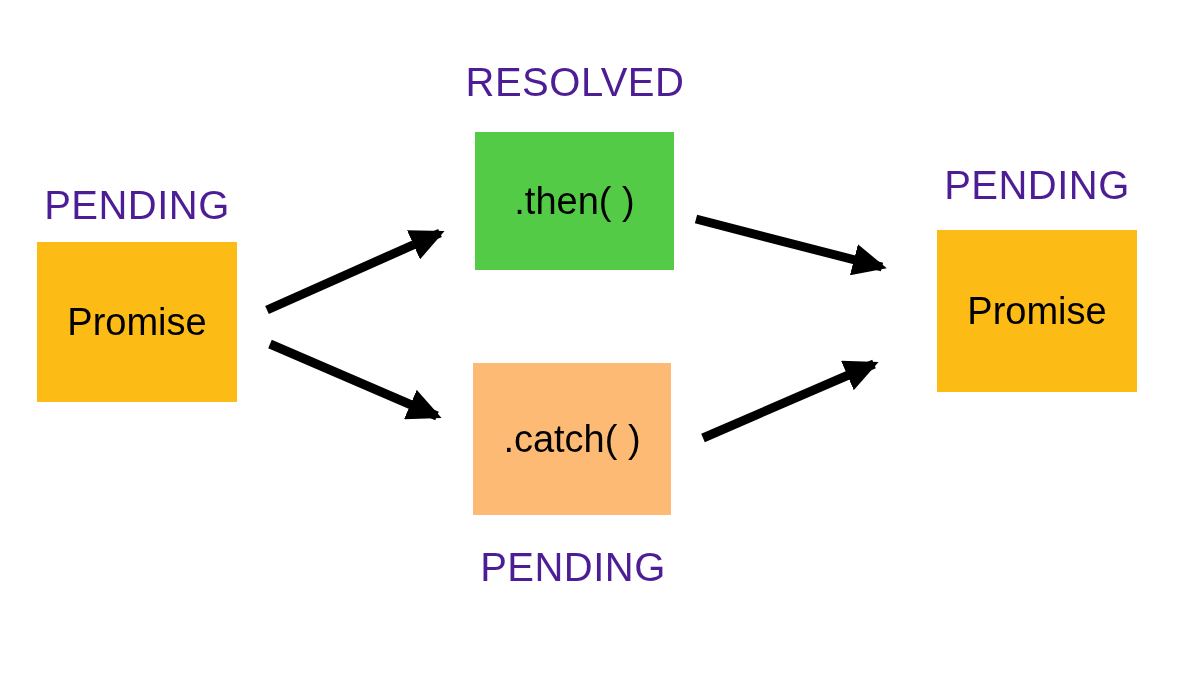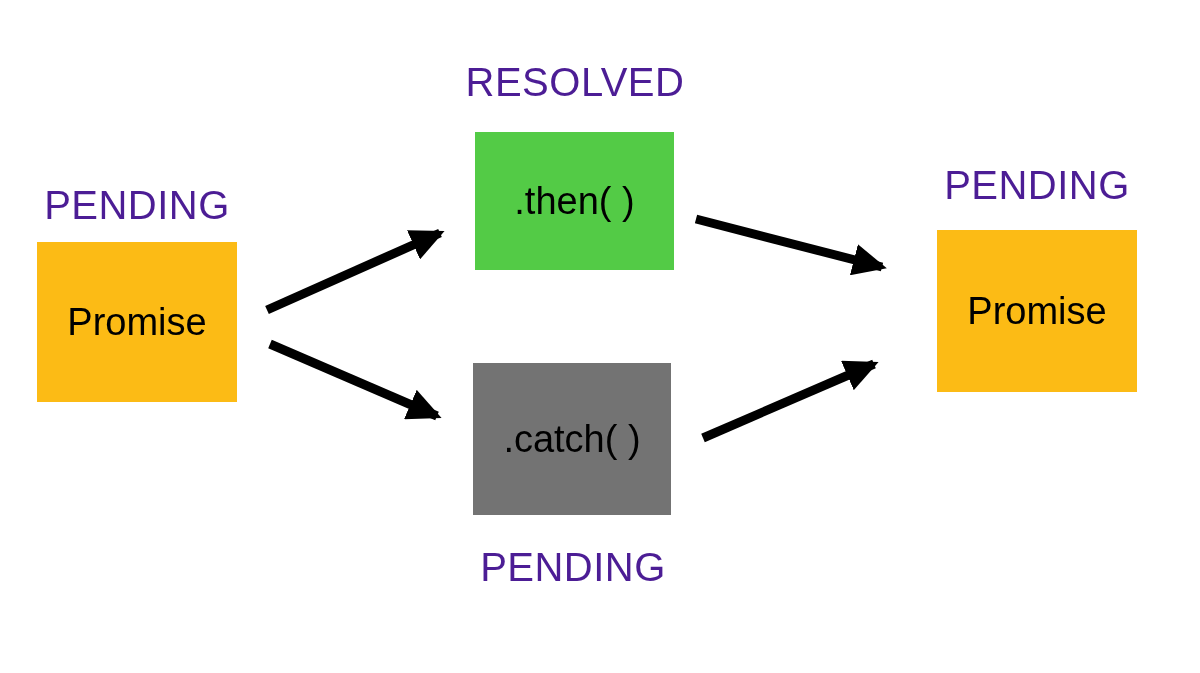--- a/index.html
+++ b/index.html
@@ -69,21 +69,21 @@
   </svg>
 
   <div class="state-label" id="label-pending-left">PENDING</div>
 
   <div class="node" id="node-promise-left" style="background: rgb(252, 187, 21);">Promise</div>
 
   <div class="state-label" id="label-resolved">RESOLVED</div>
 
   <div class="node" id="node-then" style="background: rgb(83, 203, 70);">.then( )</div>
 
-  <div class="node" id="node-catch" style="background: #737373;">.catch( )</div>
+  <div class="node" id="node-catch" style="background: #fdba74;">.catch( )</div>
 
   <div class="state-label" id="label-rejected">PENDING</div>
 
   <div class="state-label" id="label-pending-right">PENDING</div>
 
   <div class="node" id="node-promise-right" style="background: rgb(252, 187, 21);">Promise</div>
 
 </div>
 
 </body></html>

